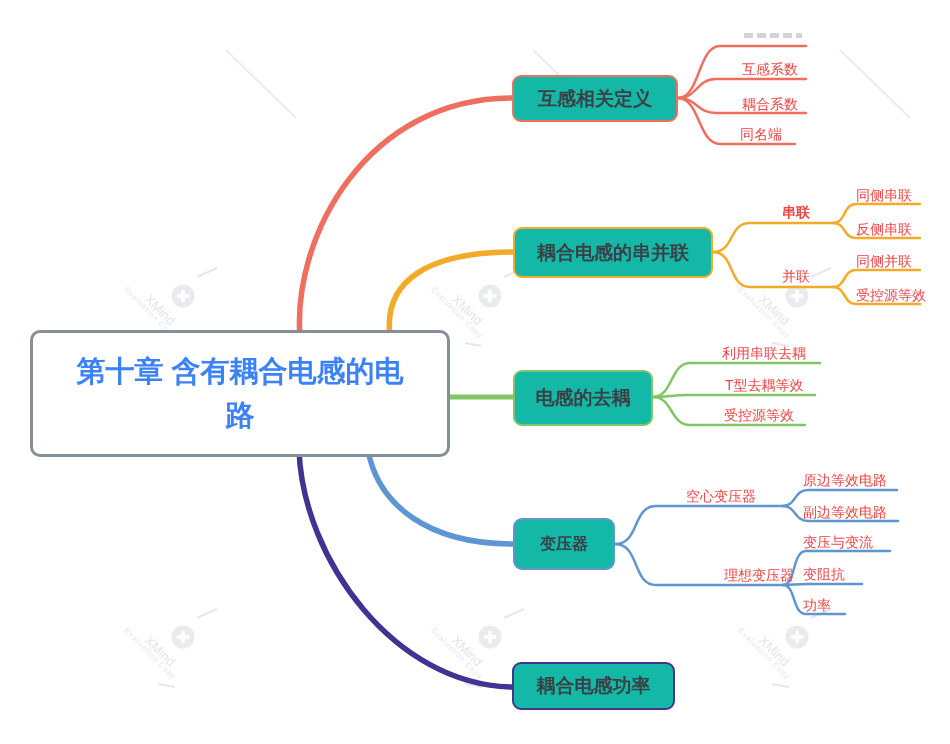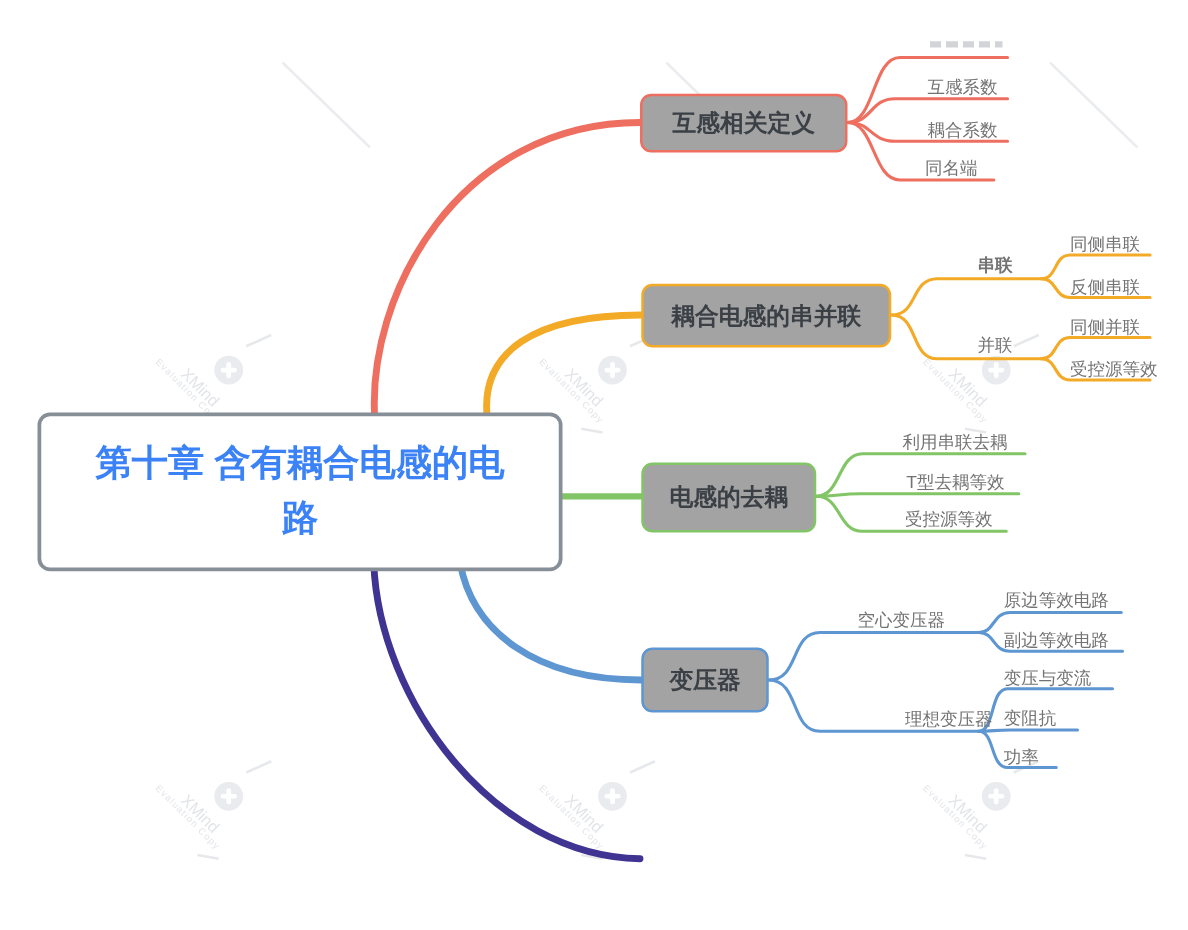--- a/index.html
+++ b/index.html
@@ -1,22 +1,22 @@
 <!DOCTYPE html>
 <html><head>
 <meta charset="utf-8">
 <style>
   html,body{margin:0;padding:0;background:#fff;}
   #stage{position:relative;width:950px;height:744px;overflow:hidden;background:#fff;
          font-family:"Liberation Sans","DejaVu Sans",sans-serif;color:#3c424a;}
   svg.layer{position:absolute;left:0;top:0;}
-  .topic{position:absolute;background:#a3a3a3;border-style:solid;border-radius:9px;
+  .topic{position:absolute;background:#14b8a6;border-style:solid;border-radius:9px;
          display:flex;align-items:center;justify-content:center;
          font-weight:bold;white-space:nowrap;box-sizing:border-box;color:#3b4046;}
-  .leaf{position:absolute;white-space:nowrap;font-size:14px;color:#737373;font-weight:500;}
+  .leaf{position:absolute;white-space:nowrap;font-size:14px;color:#ef4444;font-weight:500;}
   .central{position:absolute;background:#fff;border:3.5px solid #868e98;border-radius:10px;
            display:flex;align-items:center;justify-content:center;text-align:center;
            font-weight:bold;font-size:29px;line-height:1.5;color:#3b82f6;box-sizing:border-box;}
   .central .inner{width:345px;}
   .smudge{position:absolute;height:5px;opacity:.65;
           background:repeating-linear-gradient(90deg,#b9bdc2 0 9px,transparent 9px 13px);}
   .wm-text{fill:#e2e4e8;}
 </style>
 </head>
 <body>
@@ -126,22 +126,25 @@
 
   <div class="topic" style="left:512px;top:75px;width:166px;height:47px;border-width:2.5px;border-color:#ee6e5f;font-size:19px;">
     <span>互感相关定义</span>
   </div>
   <div class="topic" style="left:513px;top:227px;width:200px;height:51px;border-width:2.5px;border-color:#f3aa26;font-size:19px;">
     <span>耦合电感的串并联</span>
   </div>
   <div class="topic" style="left:513px;top:370px;width:140px;height:56px;border-width:2.5px;border-color:#82c566;font-size:19px;">
     <span>电感的去耦</span>
   </div>
-  <div class="topic" style="left:513px;top:518px;width:102px;height:52px;border-width:2.5px;border-color:#5e96d2;font-size:19px;">
+  <div class="topic" style="left:513px;top:518px;width:102px;height:52px;border-width:2.5px;border-color:#5e96d2;font-size:16px;">
     <span>变压器</span>
+  </div>
+  <div class="topic" style="left:512px;top:662px;width:163px;height:48px;border-width:2.5px;border-color:#3f3492;font-size:19px;">
+    <span>耦合电感功率</span>
   </div>
 
   <div class="smudge" style="left:744px;top:33px;width:58px;"></div>
   <div class="leaf" style="left:742px;top:61px;">互感系数</div>
   <div class="leaf" style="left:742px;top:96px;">耦合系数</div>
   <div class="leaf" style="left:740px;top:126px;">同名端</div>
 
   <div class="leaf" style="left:782px;top:204px;font-weight:bold;">串联</div>
   <div class="leaf" style="left:856px;top:187px;">同侧串联</div>
   <div class="leaf" style="left:856px;top:221px;">反侧串联</div>

